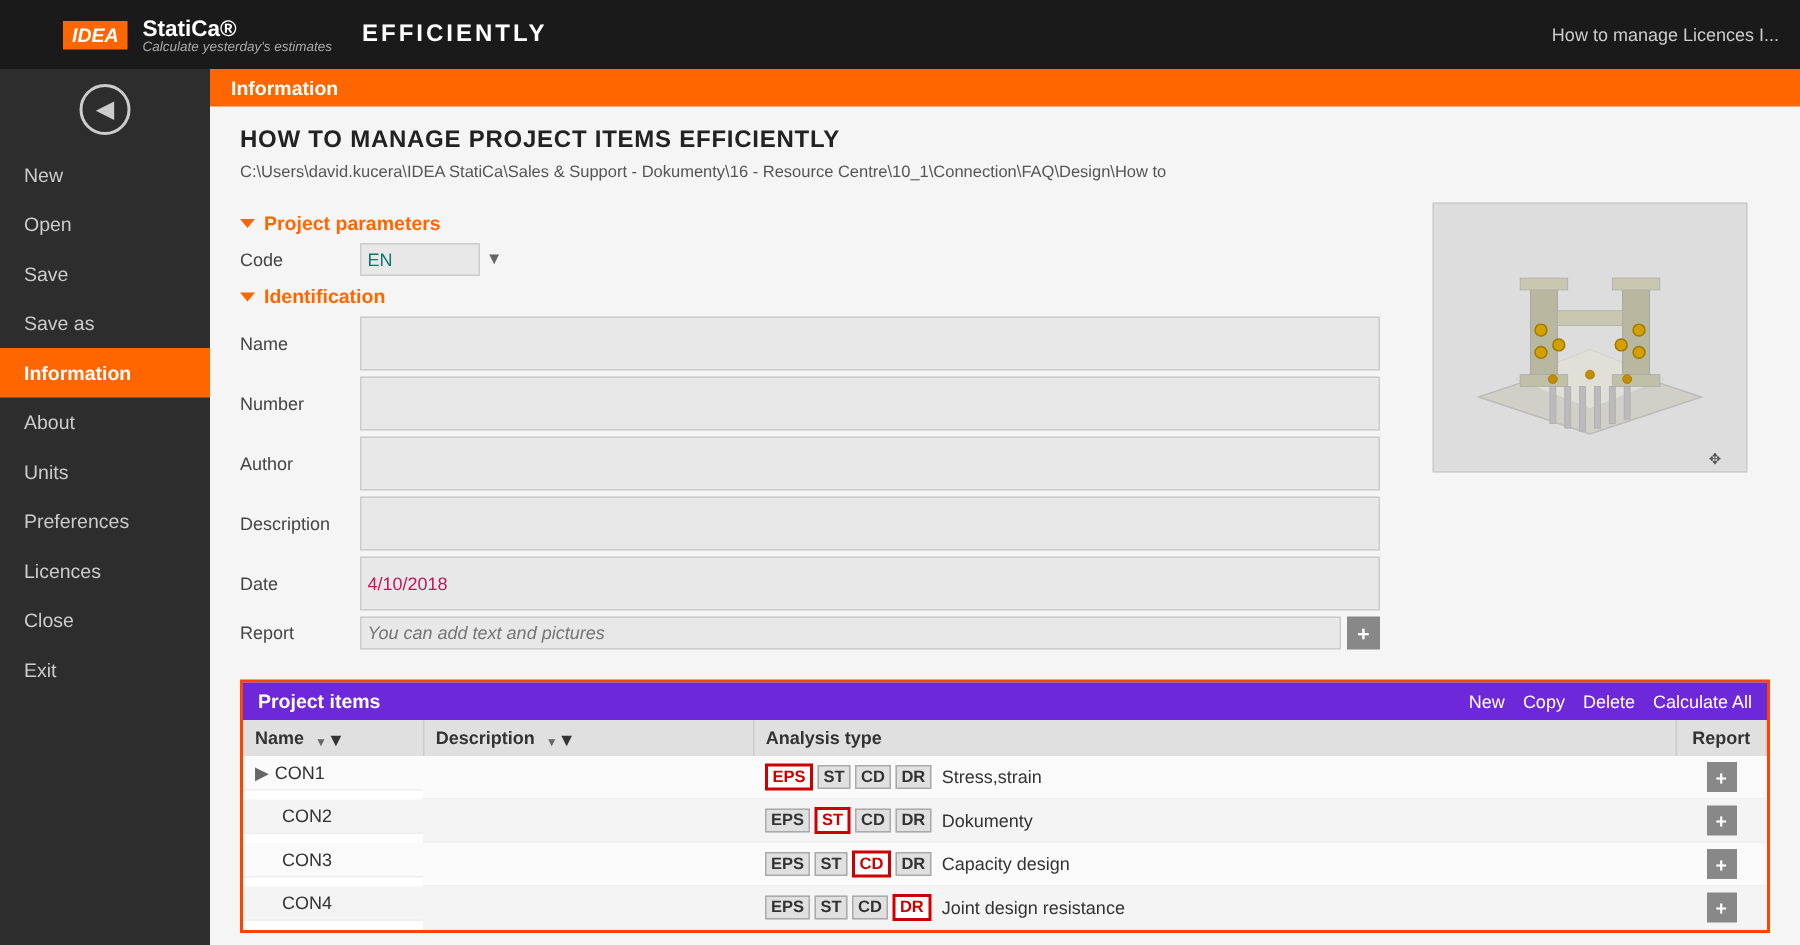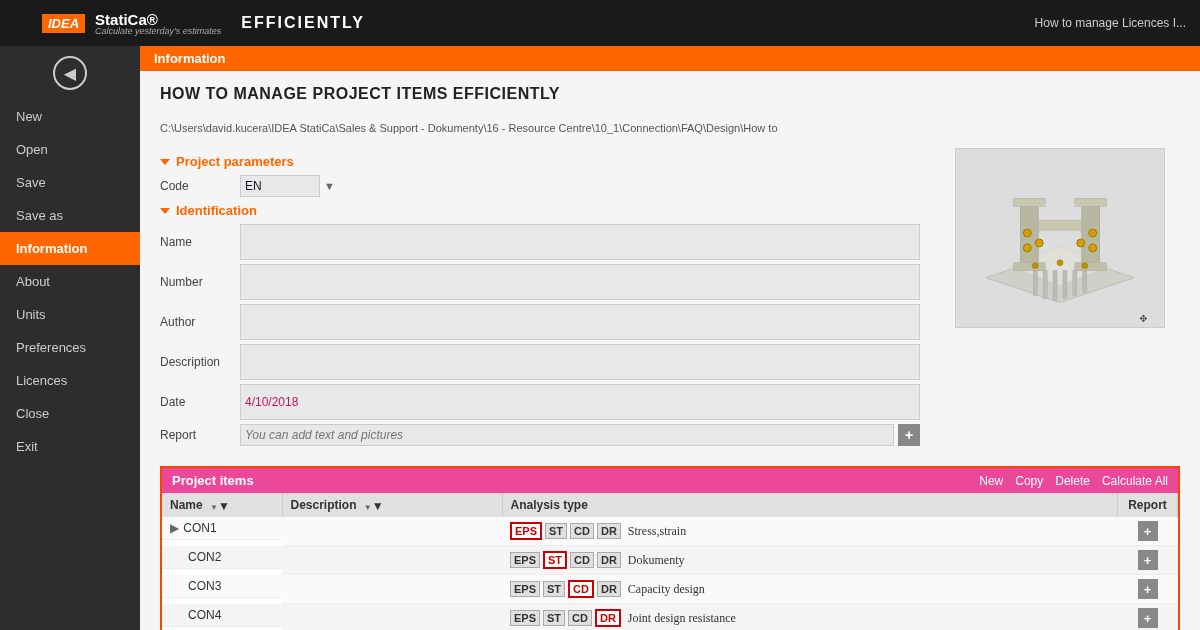--- a/index.html
+++ b/index.html
@@ -114,21 +114,21 @@
     
     .main-content {
       padding: 14px 20px;
       flex: 1;
     }
 
     .page-title {
       font-size: 16px;
       font-weight: bold;
       color: #222;
-      margin-bottom: 19px;
+      margin-bottom: 6px;
       text-transform: uppercase;
       letter-spacing: 0.5px;
     }
     .file-path {
       color: #555;
       font-size: 11px;
       margin-bottom: 14px;
     }
 
     
@@ -194,21 +194,21 @@
       padding: 0 4px;
       color: #be185d;
     }
     .form-input-code {
       width: 80px;
       background: #e8e8e8;
       border: 1px solid #ccc;
       height: 22px;
       font-size: 12px;
       padding: 0 4px;
-      color: #0f172a;
+      color: #0f766e;
     }
     .report-row {
       display: flex;
       align-items: center;
       gap: 4px;
     }
     .report-input {
       flex: 1;
       background: #e8e8e8;
       border: 1px solid #ccc;
@@ -244,21 +244,21 @@
       position: relative;
       overflow: hidden;
     }
 
     
     .project-items-section {
       border: 2px solid #ff4400;
       margin: 0 0 10px 0;
     }
     .table-header-bar {
-      background: #ec4899;
+      background: #6d28d9;
       display: flex;
       align-items: center;
       justify-content: space-between;
       padding: 5px 10px;
       color: white;
     }
     .table-header-title {
       font-weight: bold;
       font-size: 13px;
     }
@@ -316,21 +316,20 @@
     }
     .analysis-tag.highlighted {
       background: white;
       color: #cc0000;
       border: 2px solid #cc0000;
     }
     .analysis-desc {
       margin-left: 4px;
       color: #333;
       font-size: 12px;
-      font-family: Liberation Serif, serif;
     }
 
     .row-expand {
       color: #666;
       font-size: 12px;
     }
     .row-add-btn {
       width: 20px;
       height: 20px;
       background: #888;

